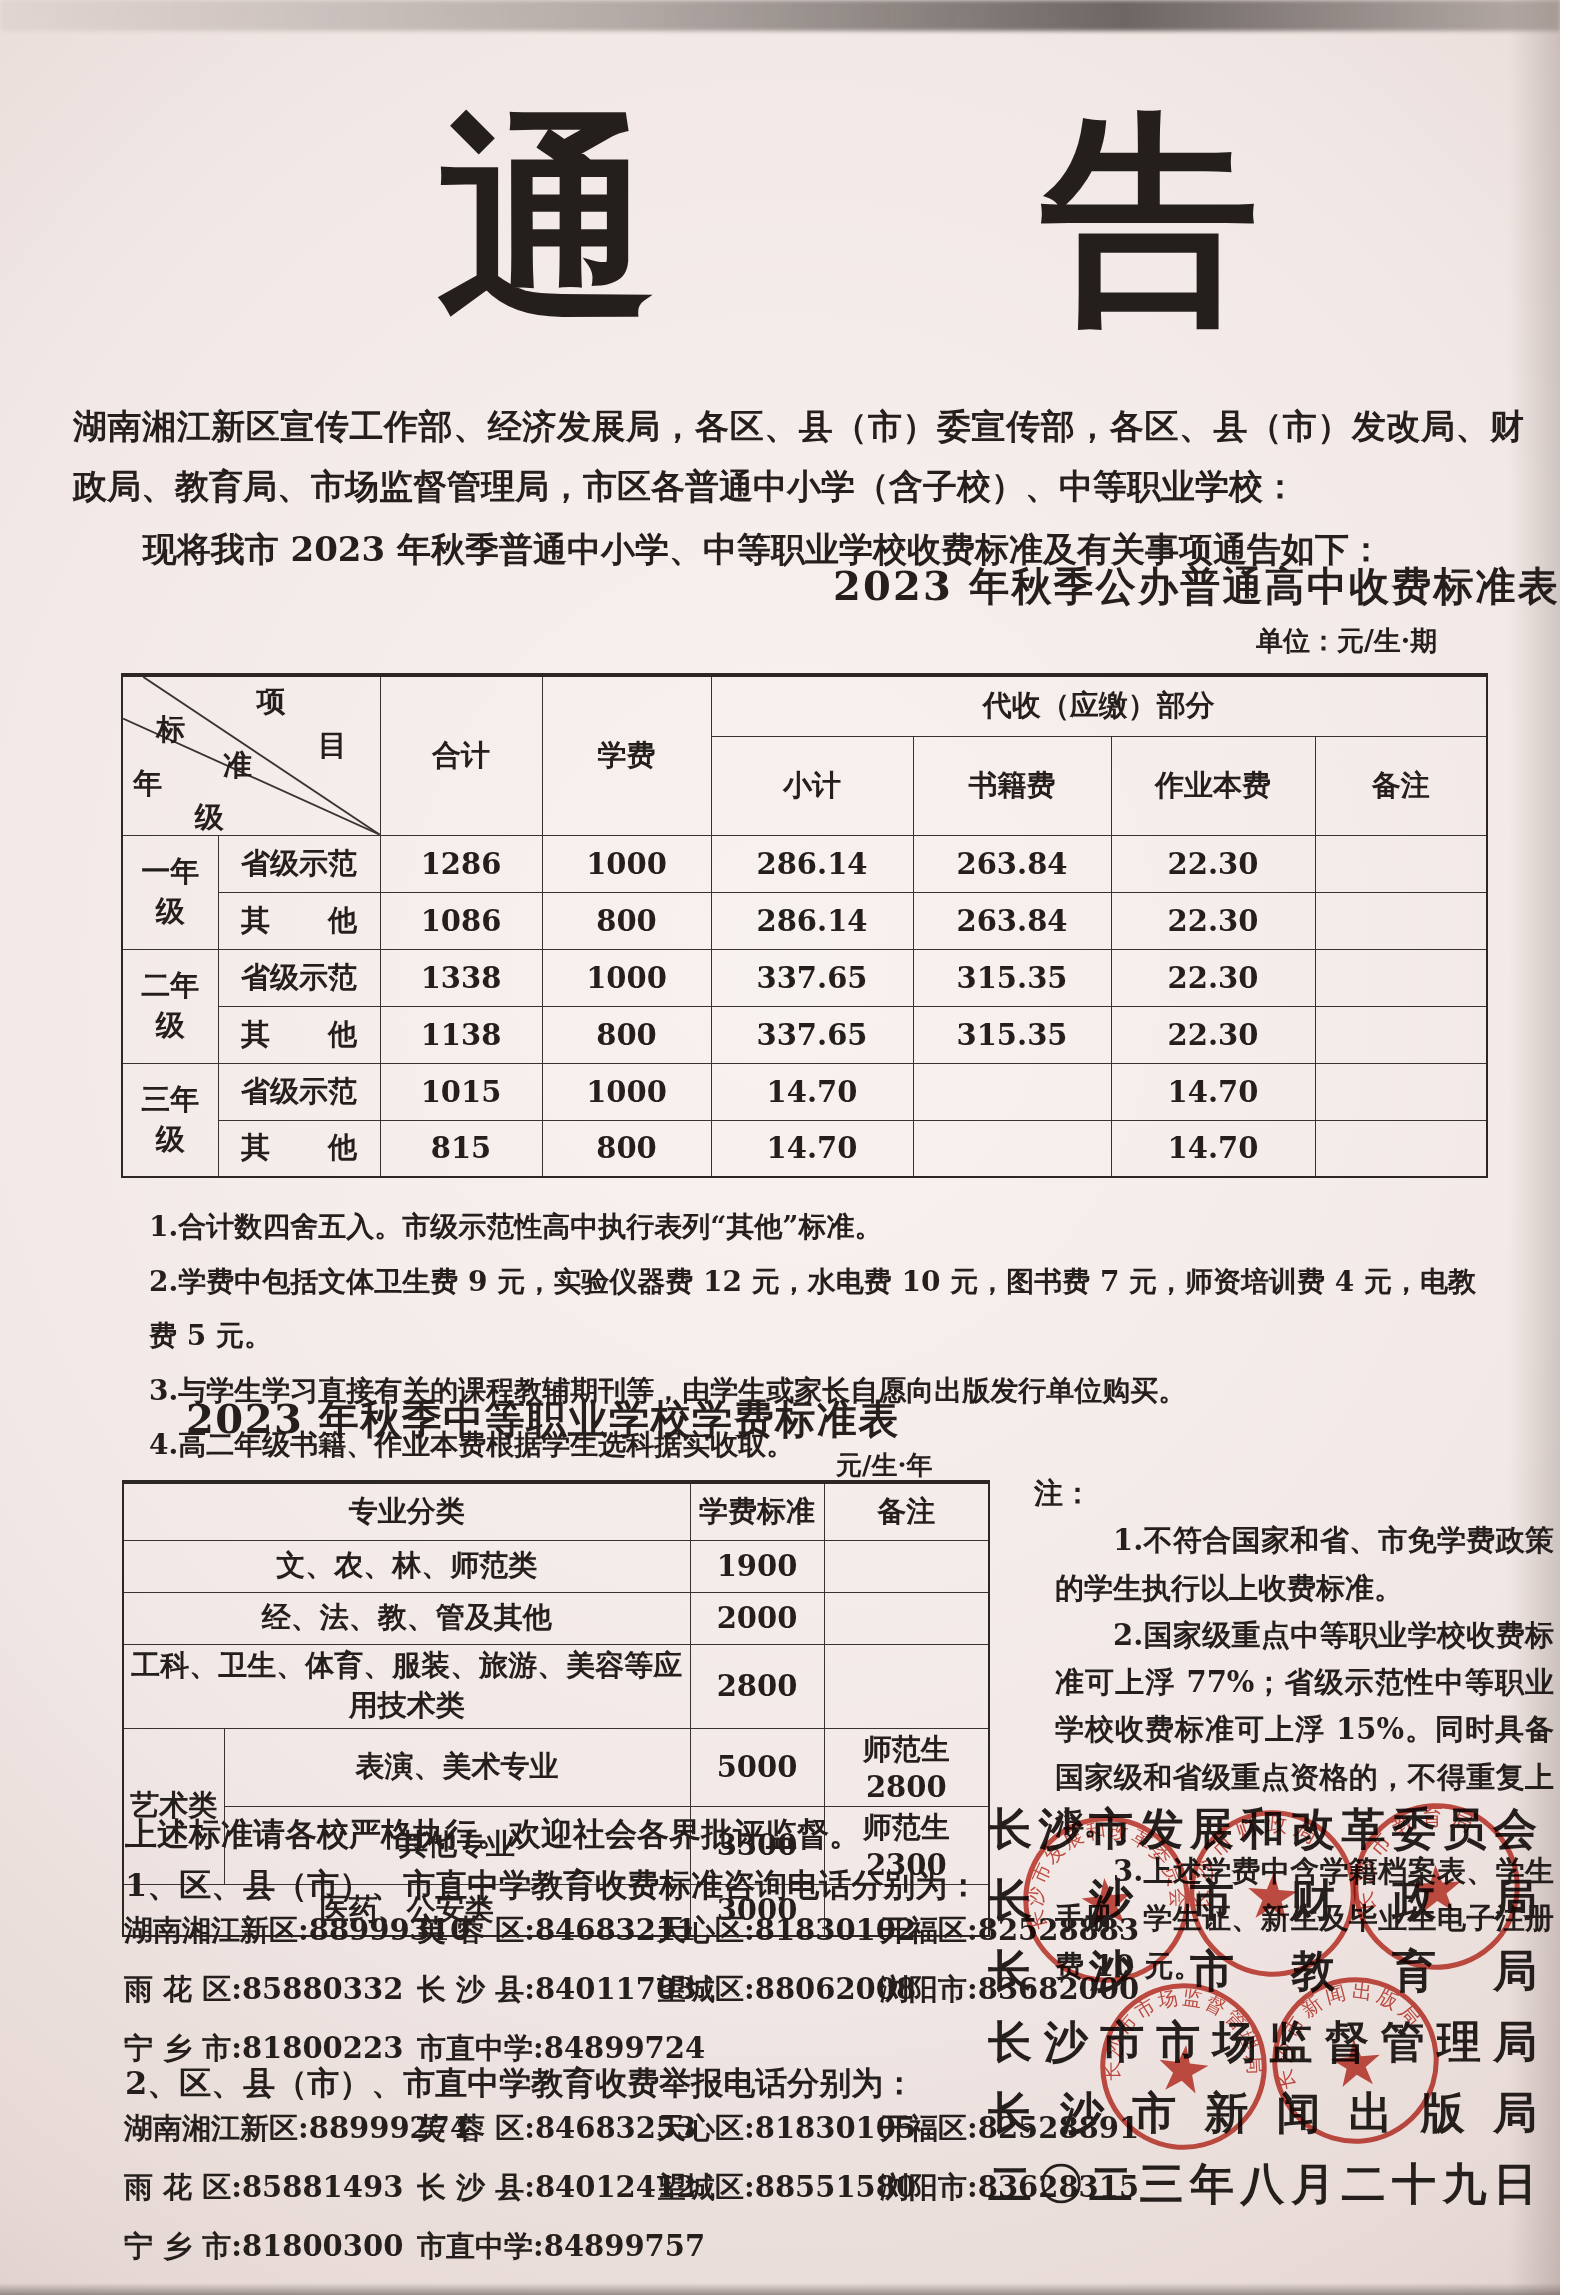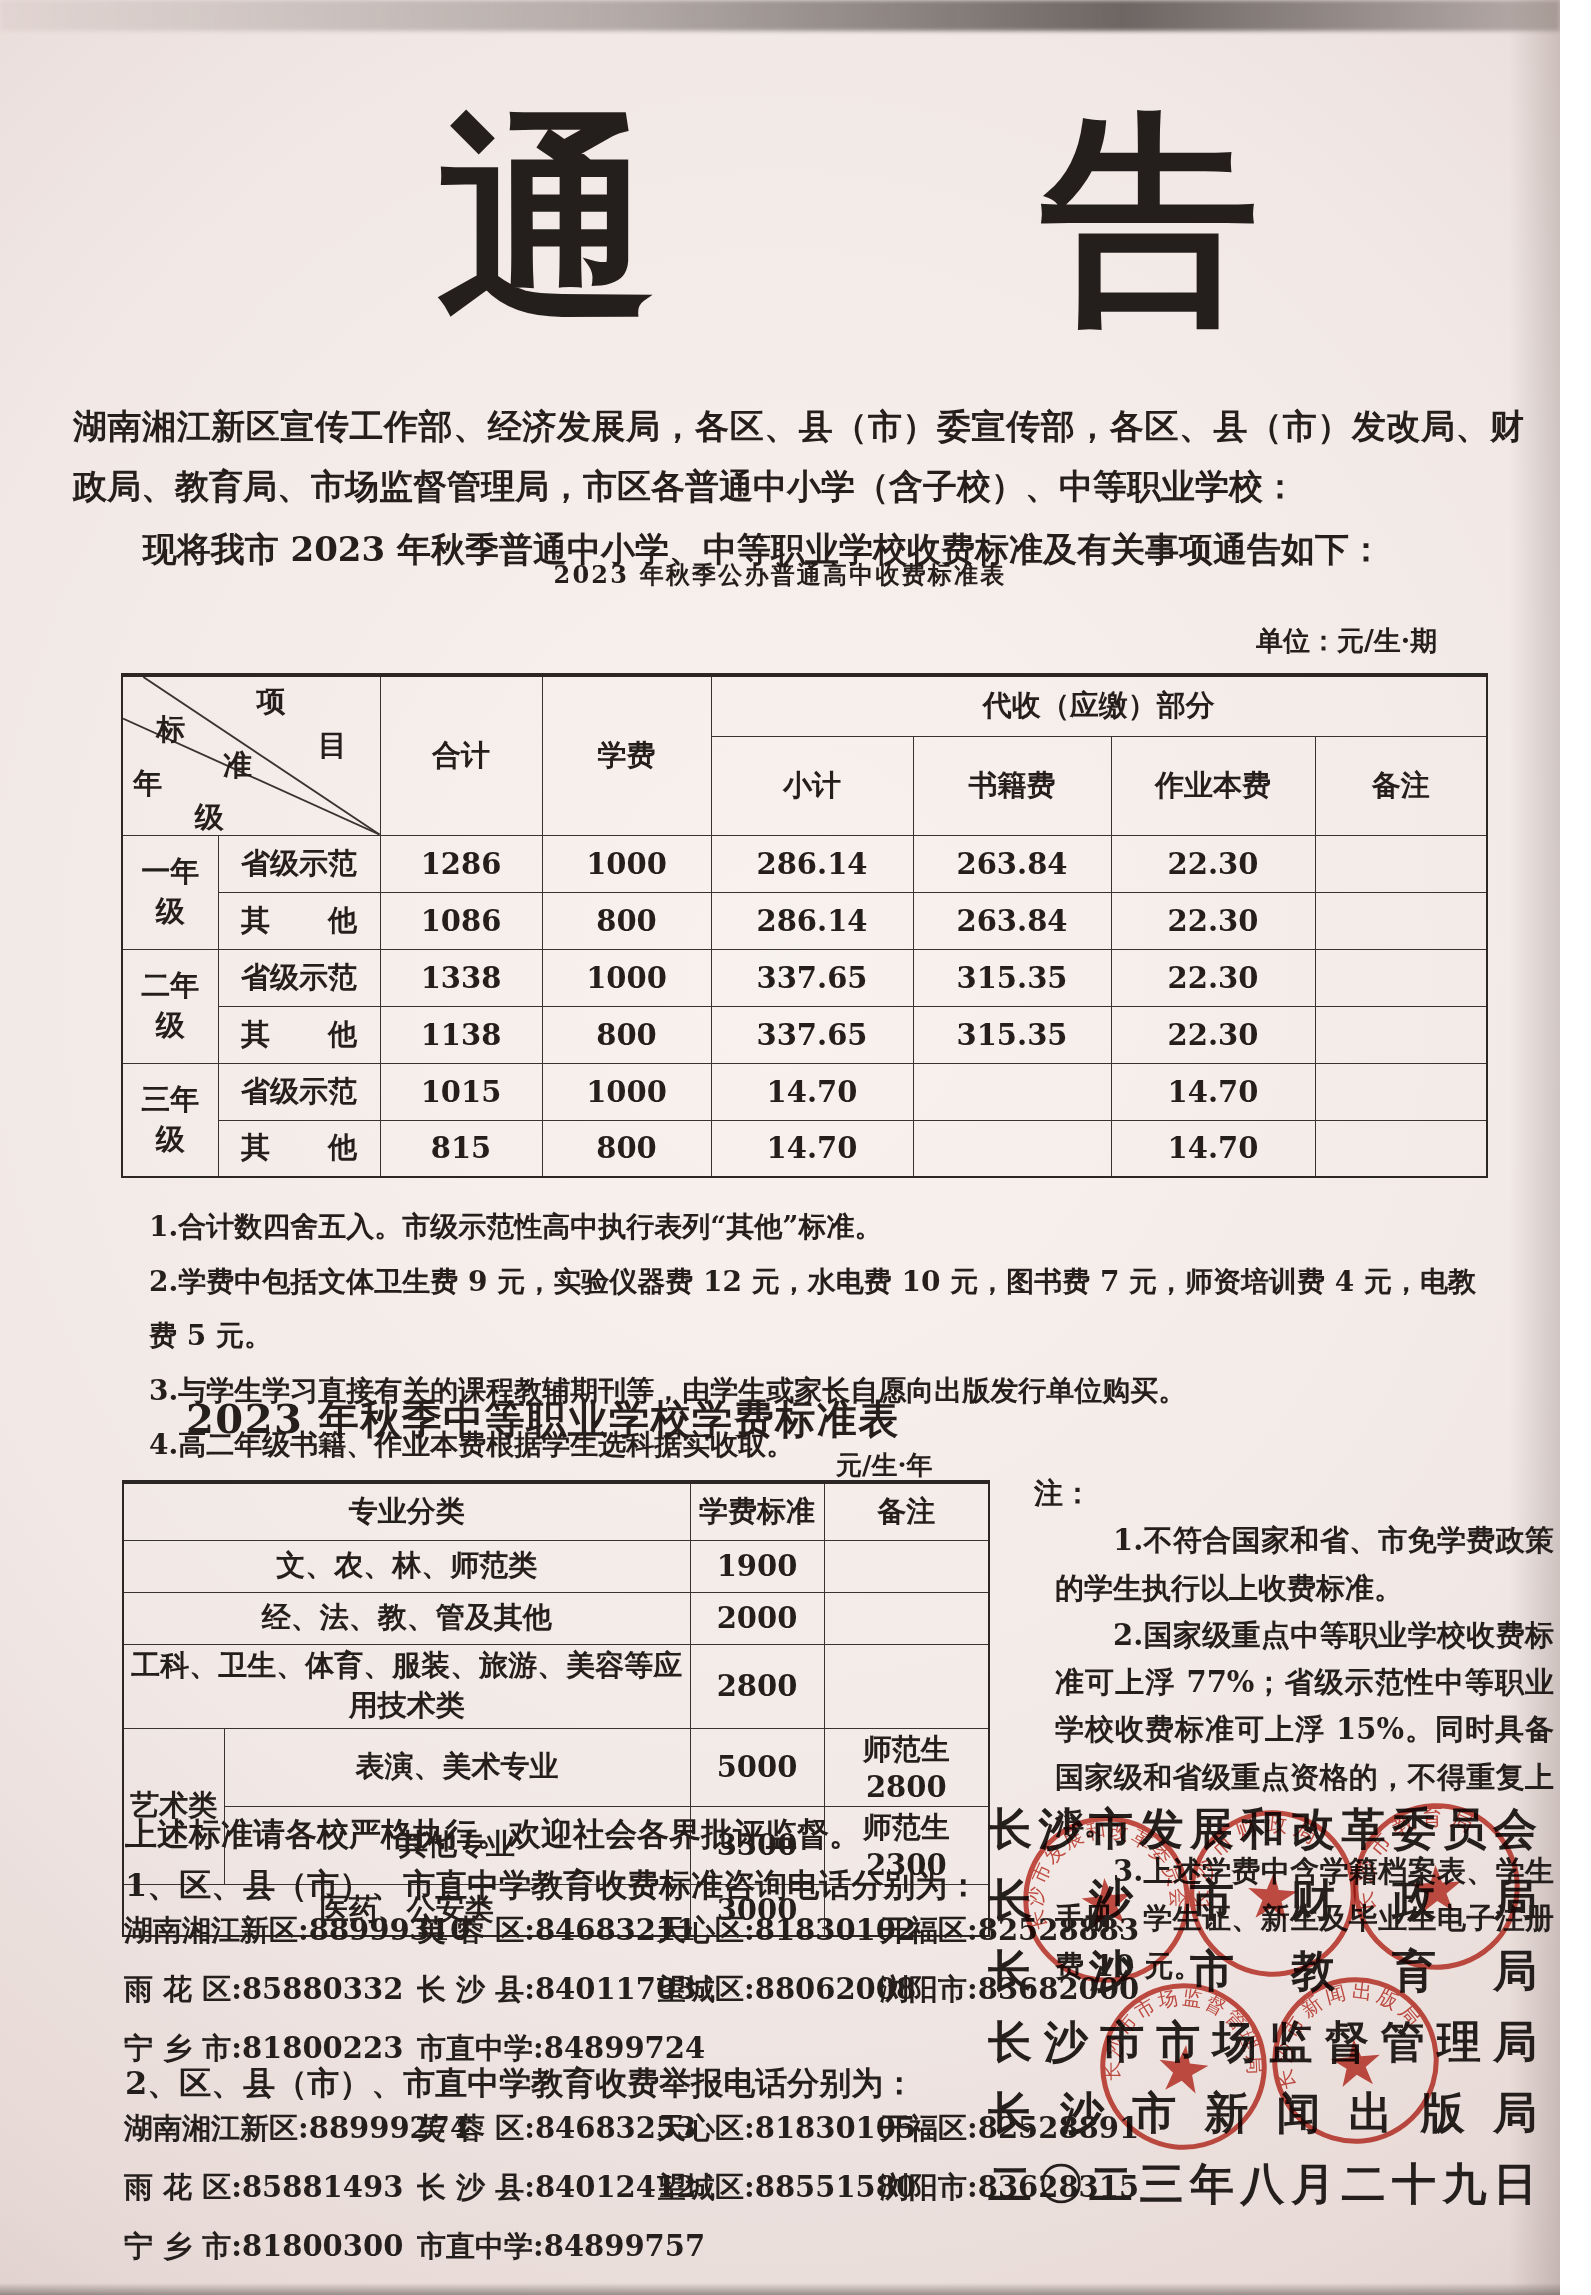--- a/index.html
+++ b/index.html
@@ -27,22 +27,22 @@
   .doc-title {
     position:absolute; top:86px; left:0; width:100%;
     font-size:218px; font-weight:900; line-height:1.22;
     letter-spacing:386px; padding-left:437px; white-space:nowrap;
   }
 
   .intro { position:absolute; left:73px; top:397px; width:1451px;
     font-size:34px; font-weight:600; line-height:1.75; text-align:justify; }
   .intro .p2 { text-indent:2.05em; margin-top:4.4px; }
 
-  .t1-title { position:absolute; left:0; top:559px; width:100%; text-align:center;
-    font-size:24px; font-weight:800; letter-spacing:2.2px; }
+  .t1-title { position:absolute; left:0; top:559px; width:100%; text-align:right;
+    font-size:40px; font-weight:800; letter-spacing:2.2px; }
   .t1-unit  { position:absolute; left:1256px; top:623px; font-size:27px; font-weight:600; }
 
   table.fee { border-collapse:collapse; table-layout:fixed; }
   table.fee td, table.fee th {
     border:1.5px solid #39332f; text-align:center; vertical-align:middle;
     font-size:29px; font-weight:600; padding:1.5px 4.4px;
   }
   table.t1 { position:absolute; left:121px; top:673px; width:1365px; border:2.9px solid #2c2724; border-top-width:4.4px; }
   table.t1 tr.hdr1 td { height:61px; }
   table.t1 tr.hdr2 td { height:99px; }

